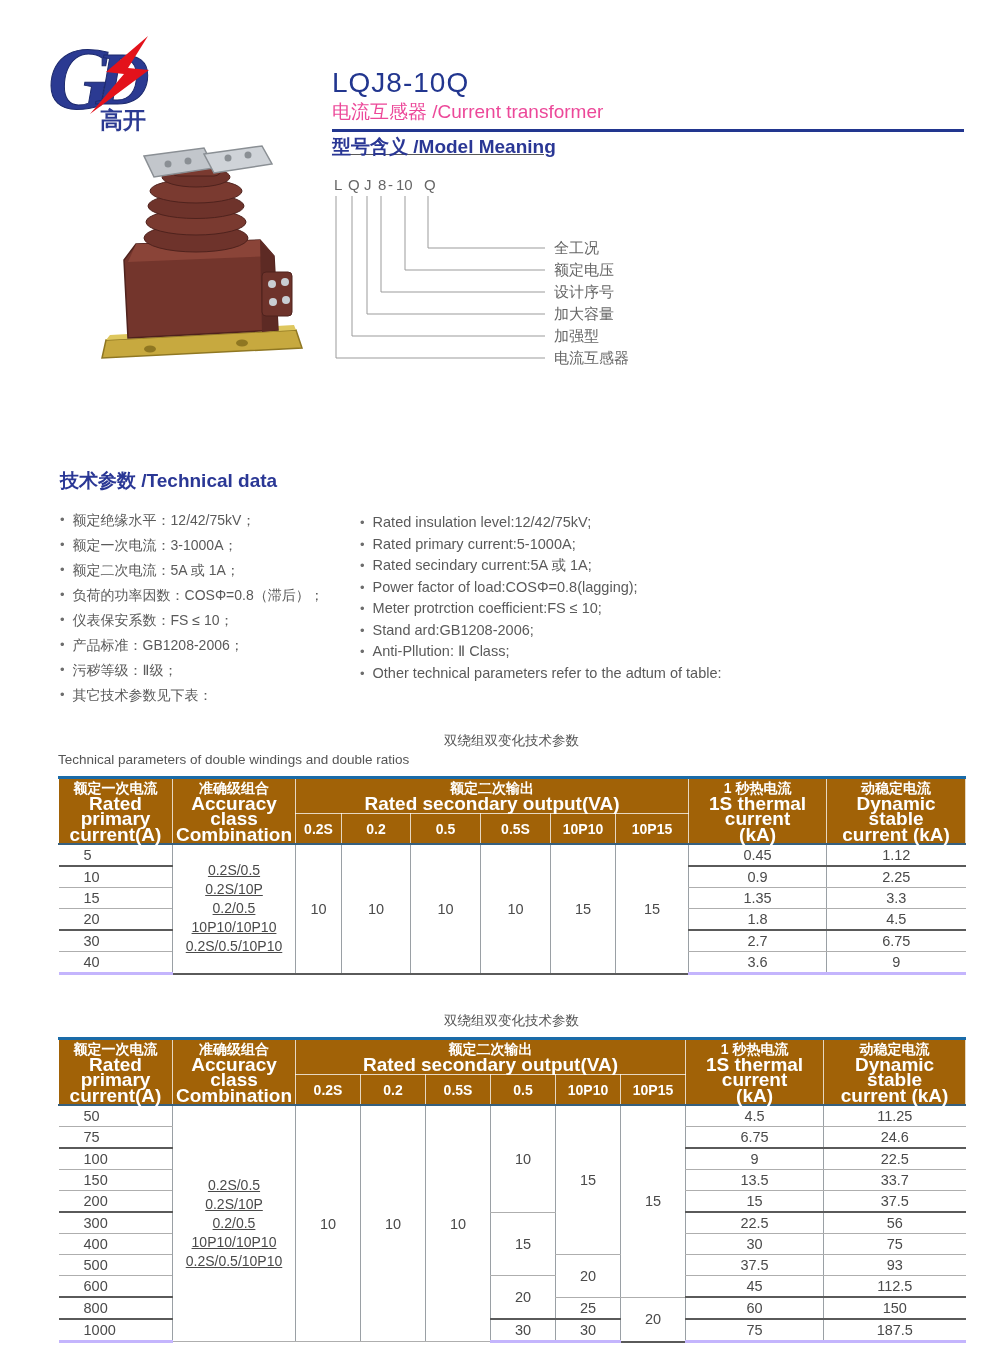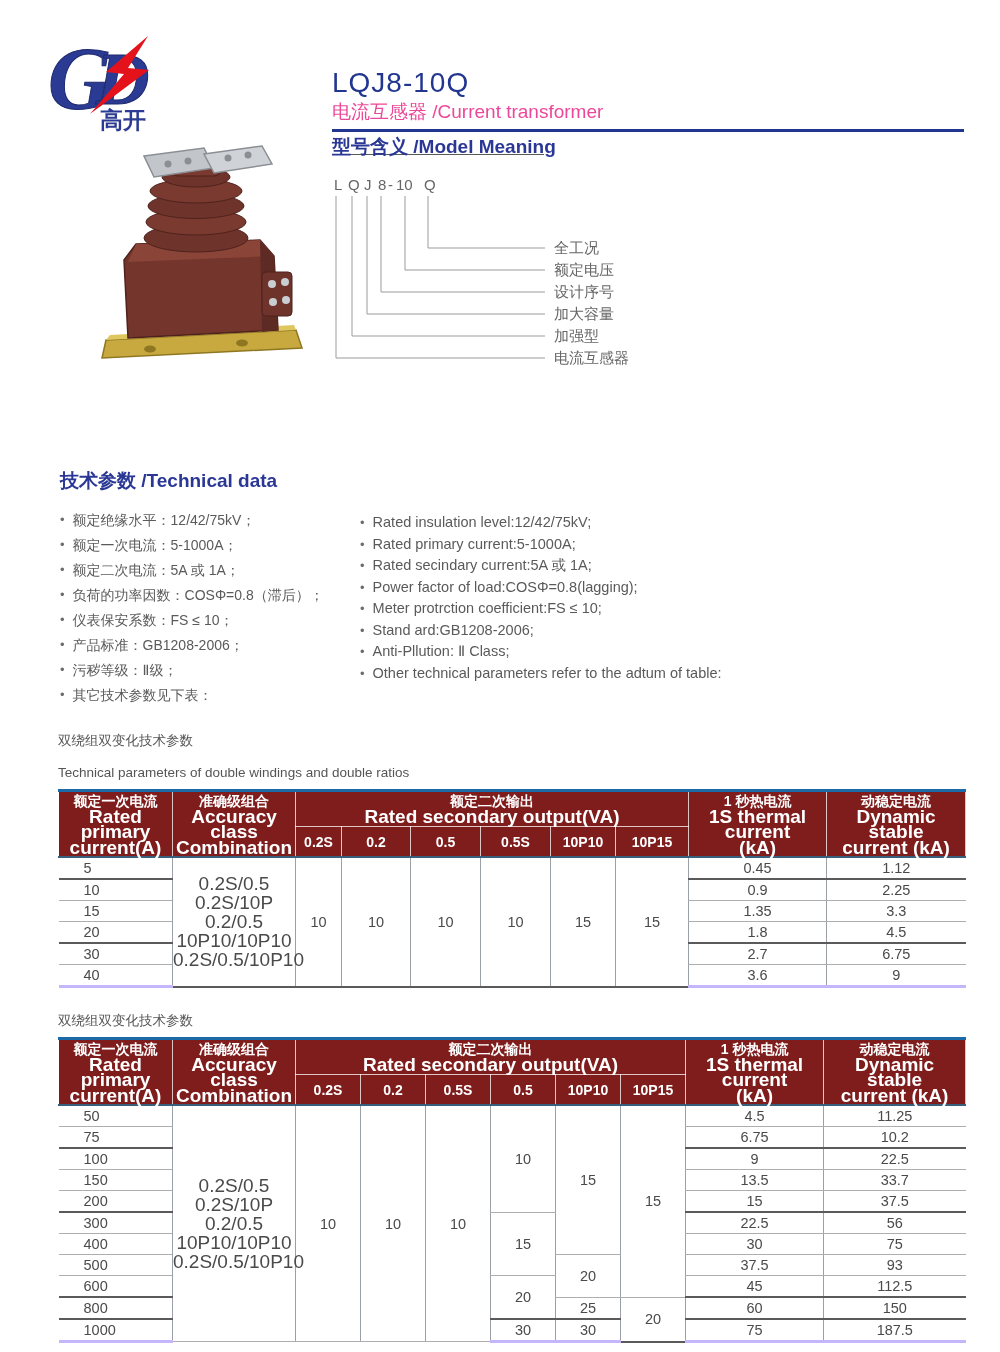--- a/index.html
+++ b/index.html
@@ -27,34 +27,34 @@
   .tech-col-en{flex:1;}
   .bullet-item{display:flex;align-items:flex-start;color:#5a5a5a;}
   .tech-col-cn .bullet-item{font-size:14px;line-height:16px;margin-bottom:9px;}
   .tech-col-en .bullet-item{font-size:14.5px;line-height:21.5px;margin-bottom:0;}
   .dot{color:#6d6d6d;margin-right:8px;font-size:13px;line-height:inherit;}
 
   
   .tbl-section{position:absolute;left:58px;width:907px;}
   #section-t1{top:733px;}
   #section-t2{top:1013px;}
-  .tbl-title{font-size:13.5px;color:#555;line-height:16px;}
-  .tbl-sub{font-size:13.5px;color:#555;line-height:16px;margin-top:16px;}
+  .tbl-title{font-size:13.5px;color:#555;line-height:16px;text-align:center;}
+  .tbl-sub{font-size:13.5px;color:#555;line-height:16px;margin-top:3px;}
   .tbl-mount{margin-top:8px;}
   table.dtable{border-collapse:collapse;table-layout:fixed;width:907px;border-top:3px solid #1a6ba8;}
-  table.dtable thead th{background:#7f1d1d;color:#fff;font-weight:bold;border:1px solid rgba(255,255,255,.75);padding:0 2px;vertical-align:middle;text-align:center;}
+  table.dtable thead th{background:#a16207;color:#fff;font-weight:bold;border:1px solid rgba(255,255,255,.75);padding:0 2px;vertical-align:middle;text-align:center;}
   table.dtable thead tr.hrow1 th{height:34px;}
   table.dtable thead tr.hrow2 th{height:29px;font-size:14px;}
   .th-cn{font-size:14px;line-height:16px;}
   .th-en{font-size:19px;line-height:15.5px;font-weight:bold;}
   table.dtable thead{border-bottom:2px solid #37607e;}
   table.dtable td{border-left:1px solid #9aa0a5;border-bottom:1px solid #aeaeae;height:20px;font-size:14.5px;color:#4a4a4a;text-align:center;vertical-align:middle;padding:0;}
   table.dtable td:first-child{border-left:none;}
   table.dtable td.c-primary{text-align:left;padding-left:25px;}
-  table.dtable td.c-accuracy{line-height:19px;font-size:19px;}
+  table.dtable td.c-accuracy{line-height:19px;font-size:14px;text-decoration:underline;}
   table.dtable tr.after-thick td{border-bottom:2px solid #5a5a5a;}
   table.dtable tbody tr:last-child td{border-bottom:3px solid #c4b5fd;}
 </style>
 </head>
 <body>
 
 <svg class="logo" viewBox="0 0 130 115">
   <text x="0" y="82" font-family="'Liberation Serif',serif" font-style="italic" font-weight="bold" font-size="88" fill="#2b3a92" stroke="#1d2a6e" stroke-width="1">G</text>
   <text x="48" y="78" font-family="'Liberation Serif',serif" font-style="italic" font-weight="bold" font-size="74" fill="#2b3a92" stroke="#1d2a6e" stroke-width="1">D</text>
   <polygon points="100,10 58,46 76,48 42,88 101,44 80,42" fill="#e3121b"></polygon>
@@ -131,21 +131,21 @@
 <div class="tech-section">
   <div class="section-heading">技术参数 /Technical data</div>
   <div class="tech-cols">
     <div class="tech-col-cn">
         <div class="bullet-item">
           <span class="dot">•</span>
           <span>额定绝缘水平：12/42/75kV；</span>
         </div>
         <div class="bullet-item">
           <span class="dot">•</span>
-          <span>额定一次电流：5-1000A；</span>
+          <span>额定一次电流：3-1000A；</span>
         </div>
         <div class="bullet-item">
           <span class="dot">•</span>
           <span>额定二次电流：5A 或 1A；</span>
         </div>
         <div class="bullet-item">
           <span class="dot">•</span>
           <span>负荷的功率因数：COSΦ=0.8（滞后）；</span>
         </div>
         <div class="bullet-item">
@@ -371,21 +371,21 @@
             <td rowspan="11">10</td>
             <td rowspan="5">10</td>
             <td rowspan="7">15</td>
             <td rowspan="9">15</td>
             <td>4.5</td>
             <td>11.25</td>
           </tr>
           <tr class="after-thick">
             <td class="c-primary">75</td>
             <td>6.75</td>
-            <td>10.2</td>
+            <td>24.6</td>
           </tr>
           <tr>
             <td class="c-primary">100</td>
             <td>9</td>
             <td>22.5</td>
           </tr>
           <tr>
             <td class="c-primary">150</td>
             <td>13.5</td>
             <td>33.7</td>

